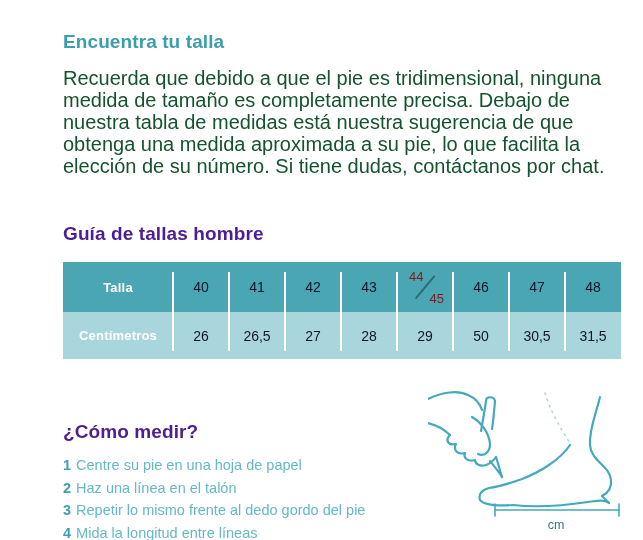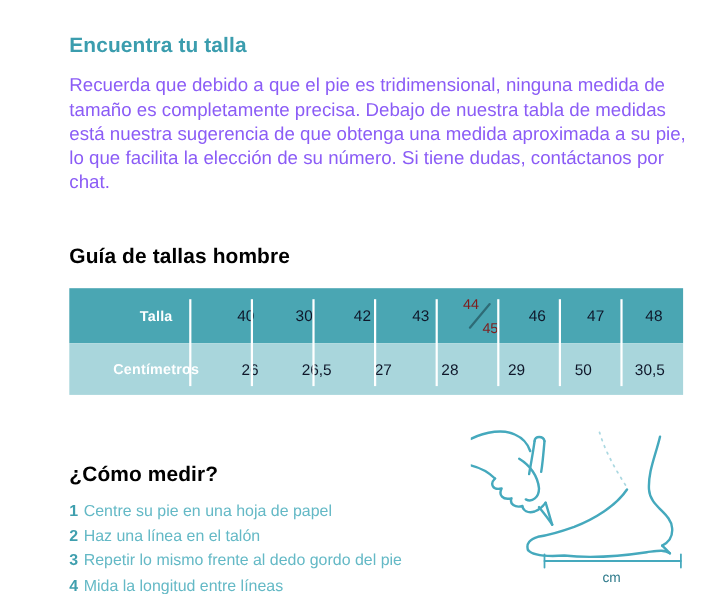--- a/index.html
+++ b/index.html
@@ -7,32 +7,32 @@
     width:643px;height:540px;position:relative;background:#ffffff;
     overflow:hidden;font-family:"Liberation Sans",sans-serif;margin-left:25px;
     -webkit-font-smoothing:antialiased;
   }
   .content{padding:31px 38px 0 38px;}
 
   .page-title{
     font-size:19px;font-weight:bold;color:#3b9dae;margin:0;letter-spacing:.1px;
   }
   .intro{
-    margin:14px 0 0 0;font-size:17px;line-height:22px;color:#8b5cf6;
+    margin:14px 0 0 0;font-size:20px;line-height:22px;color:#14532d;
     max-width:566px;
   }
   .section-title{
-    font-size:19px;font-weight:bold;color:#000000;margin:0;letter-spacing:.1px;
+    font-size:19px;font-weight:bold;color:#4c1d95;margin:0;letter-spacing:.1px;
   }
   .guide-title{margin-top:46px;}
   .how-title{margin-top:62px;}
 
   
   .size-table{margin-top:17px;width:558px;position:relative;}
-  .trow{display:flex;padding-left:24px;}
+  .trow{display:flex;}
   .trow.header{background:#4aa6b3;height:50px;}
   .trow.values{background:#a9d6dc;height:47px;text-align:center;}
   .cell-label{
     width:110px;display:flex;align-items:center;justify-content:center;
     color:#ffffff;font-weight:bold;font-size:13px;letter-spacing:.2px;
   }
   .cell{
     flex:1;display:flex;align-items:center;justify-content:center;
     font-size:14px;color:#0f172a;
   }
@@ -64,41 +64,42 @@
     <h1 class="page-title">Encuentra tu talla</h1>
 
     <p class="intro">Recuerda que debido a que el pie es tridimensional, ninguna medida de tamaño es completamente precisa. Debajo de nuestra tabla de medidas está nuestra sugerencia de que obtenga una medida aproximada a su pie, lo que facilita la elección de su número. Si tiene dudas, contáctanos por chat.</p>
 
     <h2 class="section-title guide-title">Guía de tallas hombre</h2>
 
     <div class="size-table">
       <div class="trow header">
         <div class="cell-label">Talla</div>
         <div class="cell">40</div>
-        <div class="cell">30</div>
+        <div class="cell">41</div>
         <div class="cell">42</div>
         <div class="cell">43</div>
         <div class="split-cell">
           <span class="top">44</span>
           <span class="slash"></span>
           <span class="bottom">45</span>
         </div>
         <div class="cell">46</div>
         <div class="cell">47</div>
         <div class="cell">48</div>
       </div>
       <div class="trow values">
         <div class="cell-label">Centímetros</div>
         <div class="cell">26</div>
         <div class="cell">26,5</div>
         <div class="cell">27</div>
         <div class="cell">28</div>
         <div class="cell">29</div>
         <div class="cell">50</div>
         <div class="cell">30,5</div>
+        <div class="cell">31,5</div>
       </div>
       <div class="divider d1"></div>
       <div class="divider d2"></div>
       <div class="divider d3"></div>
       <div class="divider d4"></div>
       <div class="divider d5"></div>
       <div class="divider d6"></div>
       <div class="divider d7"></div>
       <div class="divider d8"></div>
     </div>

